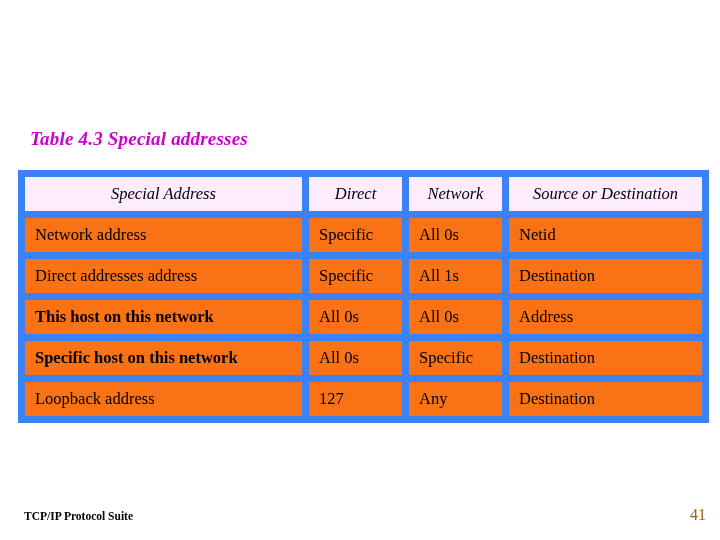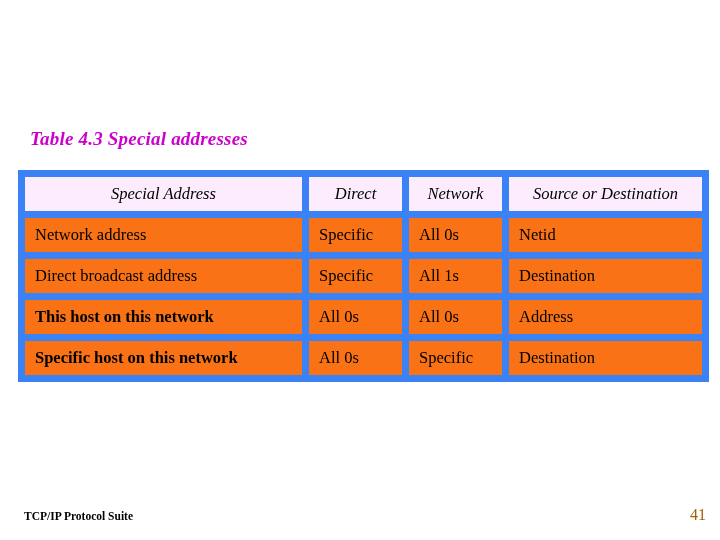--- a/index.html
+++ b/index.html
@@ -154,21 +154,21 @@
           <td>
             <span class="cell-pad">All 0s</span>
           </td>
           <td>
             <span class="cell-pad">Netid</span>
           </td>
         </tr>
 
         <tr class="body-row">
           <td>
-            <span class="cell-pad">Direct broadcast address</span>
+            <span class="cell-pad">Direct addresses address</span>
           </td>
           <td>
             <span class="cell-pad">Specific</span>
           </td>
           <td>
             <span class="cell-pad">All 1s</span>
           </td>
           <td>
             <span class="cell-pad">Destination</span>
           </td>
@@ -198,20 +198,34 @@
             <span class="cell-pad">All 0s</span>
           </td>
           <td>
             <span class="cell-pad">Specific</span>
           </td>
           <td>
             <span class="cell-pad">Destination</span>
           </td>
         </tr>
 
+        <tr class="body-row">
+          <td>
+            <span class="cell-pad">Loopback address</span>
+          </td>
+          <td>
+            <span class="cell-pad">127</span>
+          </td>
+          <td>
+            <span class="cell-pad">Any</span>
+          </td>
+          <td>
+            <span class="cell-pad">Destination</span>
+          </td>
+        </tr>
       </tbody>
     </table>
   </div>
 
   <div class="footer-left">TCP/IP Protocol Suite</div>
 
   <div class="footer-right">41</div>
 
 </div>
 

